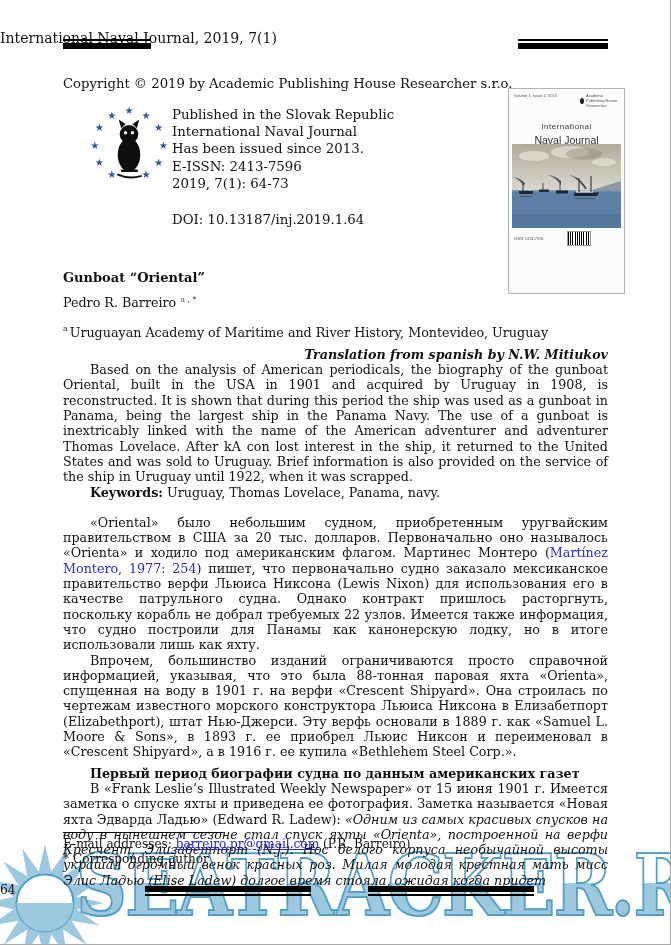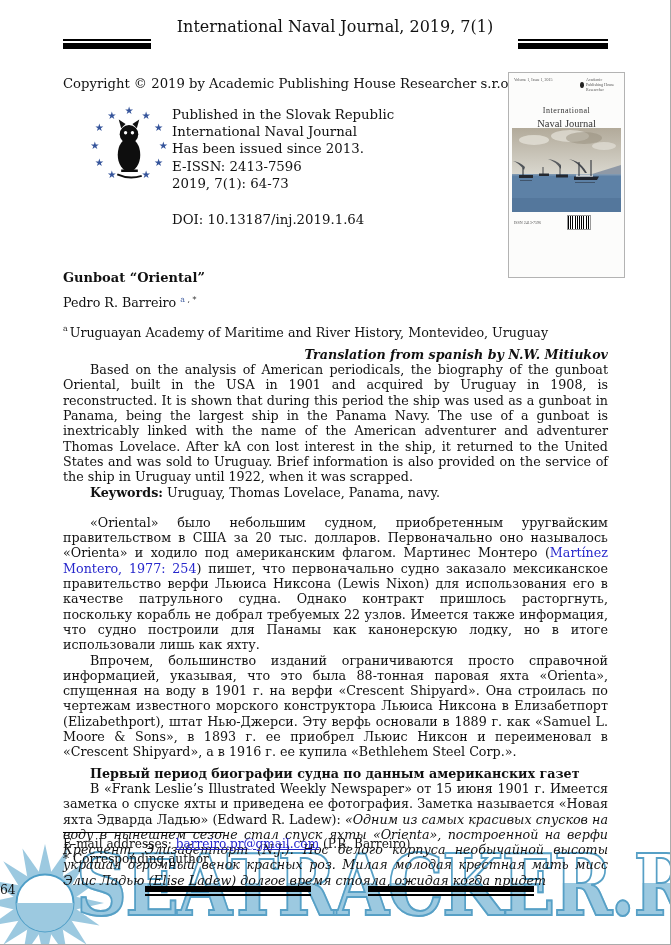--- a/index.html
+++ b/index.html
@@ -2,39 +2,39 @@
 <html><head>
 <meta charset="utf-8">
 <style>
   html,body{margin:0;padding:0;background:#ffffff;}
   .page{
     position:relative;width:671px;height:945px;background:#fff;overflow:hidden;
     font-family:"DejaVu Serif","Liberation Serif",serif;color:#111;
     border-right:1px solid #ababab;border-bottom:1px solid #ababab;box-sizing:border-box;
   }
   
-  .hdr-title{position:absolute;top:17px;left:0;width:100%;text-align:center;font-size:16px;}
+  .hdr-title{position:absolute;top:30px;left:0;width:100%;font-size:14px;}
   .rule{position:absolute;}
   .rule .thin{height:1.5px;background:#000;}
   .rule .thick{height:5.5px;background:#000;margin-top:2.5px;}
   .rule.ftr .thick{margin-top:0;}
   .rule.ftr .thin{margin-top:2.5px;}
   .rule-h-left{left:63px;top:39px;width:88px;}
   .rule-h-right{left:518px;top:39px;width:90px;}
   .rule-f-left{left:145px;top:886px;width:166px;}
   .rule-f-right{left:368px;top:886px;width:166px;}
   .copyright{position:absolute;left:63px;top:76px;font-size:13.2px;}
   
   .logo{position:absolute;left:86px;top:99px;width:86px;height:92px;}
   .masthead{position:absolute;left:172px;top:106px;font-size:13.3px;line-height:17.2px;}
   .masthead .doi{margin-top:19px;}
   a.lk{color:#2323cc;text-decoration:underline;cursor:pointer;}
   
-  .cover{position:absolute;left:508px;top:72px;width:117px;height:206px;background:#fcfcfb;
-    border:1px solid #b3b3b3;box-sizing:border-box;font-family:Liberation Serif, serif;}
+  .cover{position:absolute;left:508px;top:88px;width:117px;height:206px;background:#fcfcfb;
+    border:1px solid #b3b3b3;box-sizing:border-box;font-family:Liberation Sans, sans-serif;}
   .cover-top{display:flex;justify-content:space-between;align-items:flex-start;padding:4px 4px 0 5px;}
   .cov-vol{font-size:4px;color:#555;}
   .cov-pub{display:flex;gap:2px;align-items:center;}
   .cov-pub .miniowl{width:4px;height:6px;background:#222;border-radius:50% 50% 40% 40%;}
   .cov-pub .t{font-size:4px;color:#555;width:34px;line-height:5px;}
   .cov-title{text-align:center;margin-top:14px;color:#333;}
   .cov-title .l1{font-size:8px;letter-spacing:.5px;}
   .cov-title .l2{font-size:10.5px;margin-top:3px;}
   .cov-paint{position:absolute;left:3px;top:55px;width:109px;height:84px;}
   .cover-bottom{position:absolute;left:5px;right:5px;top:142px;display:flex;justify-content:space-between;align-items:center;}

